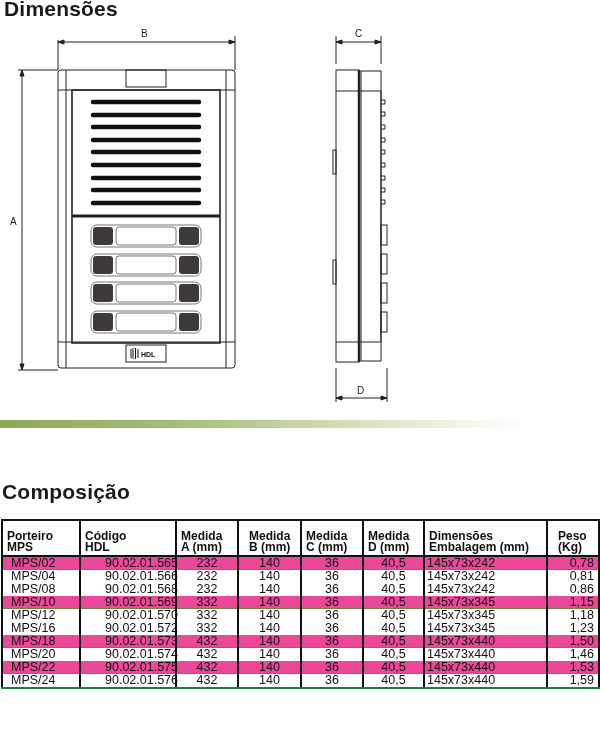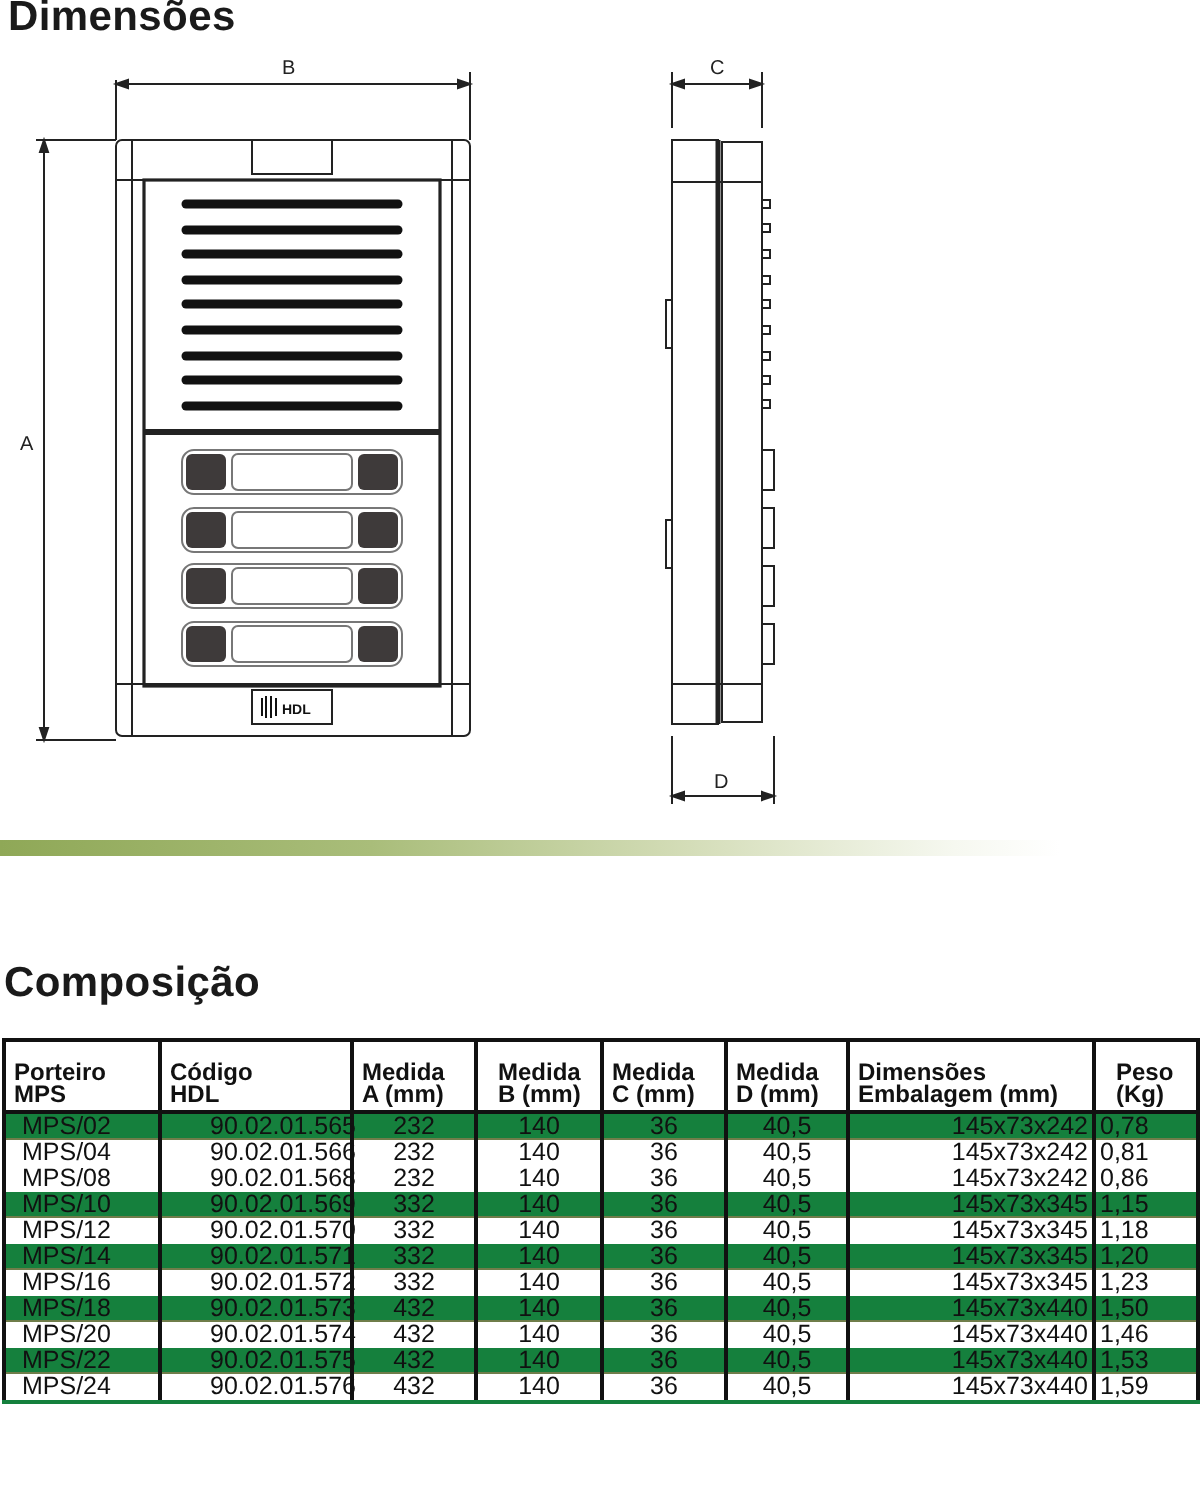--- a/index.html
+++ b/index.html
@@ -14,23 +14,23 @@
 
     table.spec { position: absolute; left: 1px; top: 519px; width: 597px; border-collapse: collapse; table-layout: fixed; }
     table.spec th { font-weight: bold; font-size: 12px; line-height: 11px; text-align: left; vertical-align: bottom;
       padding: 2px 3px 2px 4px; border-left: 2px solid #111; border-top: 2px solid #111; height: 30px; color: #111; }
     table.spec th:first-child { border-left: 2px solid #111; }
     table.spec th:last-child { border-right: 2px solid #111; }
     table.spec td { font-size: 12.5px; line-height: 13px; height: 13px; padding: 0 2px; border-left: 2px solid #111; text-align: center; color: #111; white-space: nowrap; }
     table.spec td:last-child { border-right: 2px solid #111; }
     table.spec td.c0 { text-align: left; padding-left: 8px; }
     table.spec td.c1 { text-align: center; padding-left: 24px; }
-    table.spec td.c6 { text-align: right; margin-left: 32px; }
-    table.spec td.c7 { text-align: left; padding-right: 4px; }
-    table.spec tr.hl td { background: #15803d; }
+    table.spec td.c6 { text-align: left; margin-left: 32px; }
+    table.spec td.c7 { text-align: right; padding-right: 4px; }
+    table.spec tr.hl td { background: #ec4899; }
     table.spec tr.hl td { box-shadow: inset 0 -1px 0 #6f7d4a; }
     table.spec tbody tr:first-child td { border-top: 2px solid #111; }
     table.spec tbody tr:last-child td { border-bottom: 2px solid #15803d; }
   </style>
 </head>
 <body>
 
 <div class="h1" id="title-dim">Dimensões</div>
 
 <svg width="600" height="410" viewBox="0 0 600 410">
@@ -214,30 +214,20 @@
       <tr>
         <td class="c0">MPS/12</td>
         <td class="c1">90.02.01.570</td>
         <td class="c2">332</td>
         <td class="c3">140</td>
         <td class="c4">36</td>
         <td class="c5">40,5</td>
         <td class="c6">145x73x345</td>
         <td class="c7">1,18</td>
       </tr>
-      <tr class="hl">
-        <td class="c0">MPS/14</td>
-        <td class="c1">90.02.01.571</td>
-        <td class="c2">332</td>
-        <td class="c3">140</td>
-        <td class="c4">36</td>
-        <td class="c5">40,5</td>
-        <td class="c6">145x73x345</td>
-        <td class="c7">1,20</td>
-      </tr>
       <tr>
         <td class="c0">MPS/16</td>
         <td class="c1">90.02.01.572</td>
         <td class="c2">332</td>
         <td class="c3">140</td>
         <td class="c4">36</td>
         <td class="c5">40,5</td>
         <td class="c6">145x73x345</td>
         <td class="c7">1,23</td>
       </tr>

